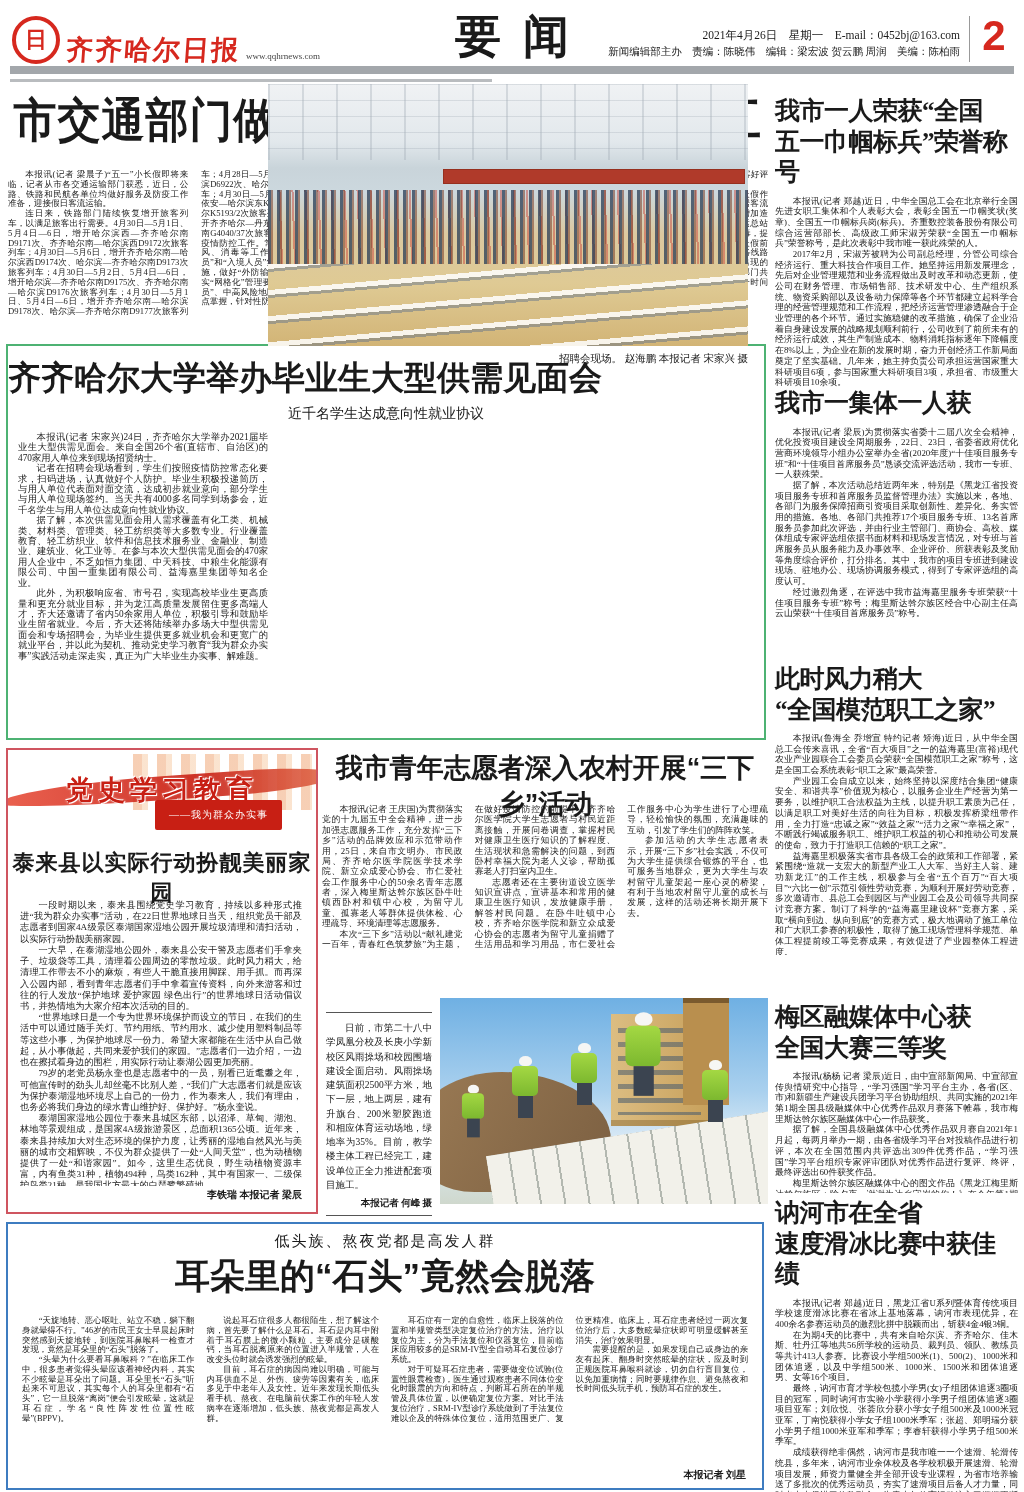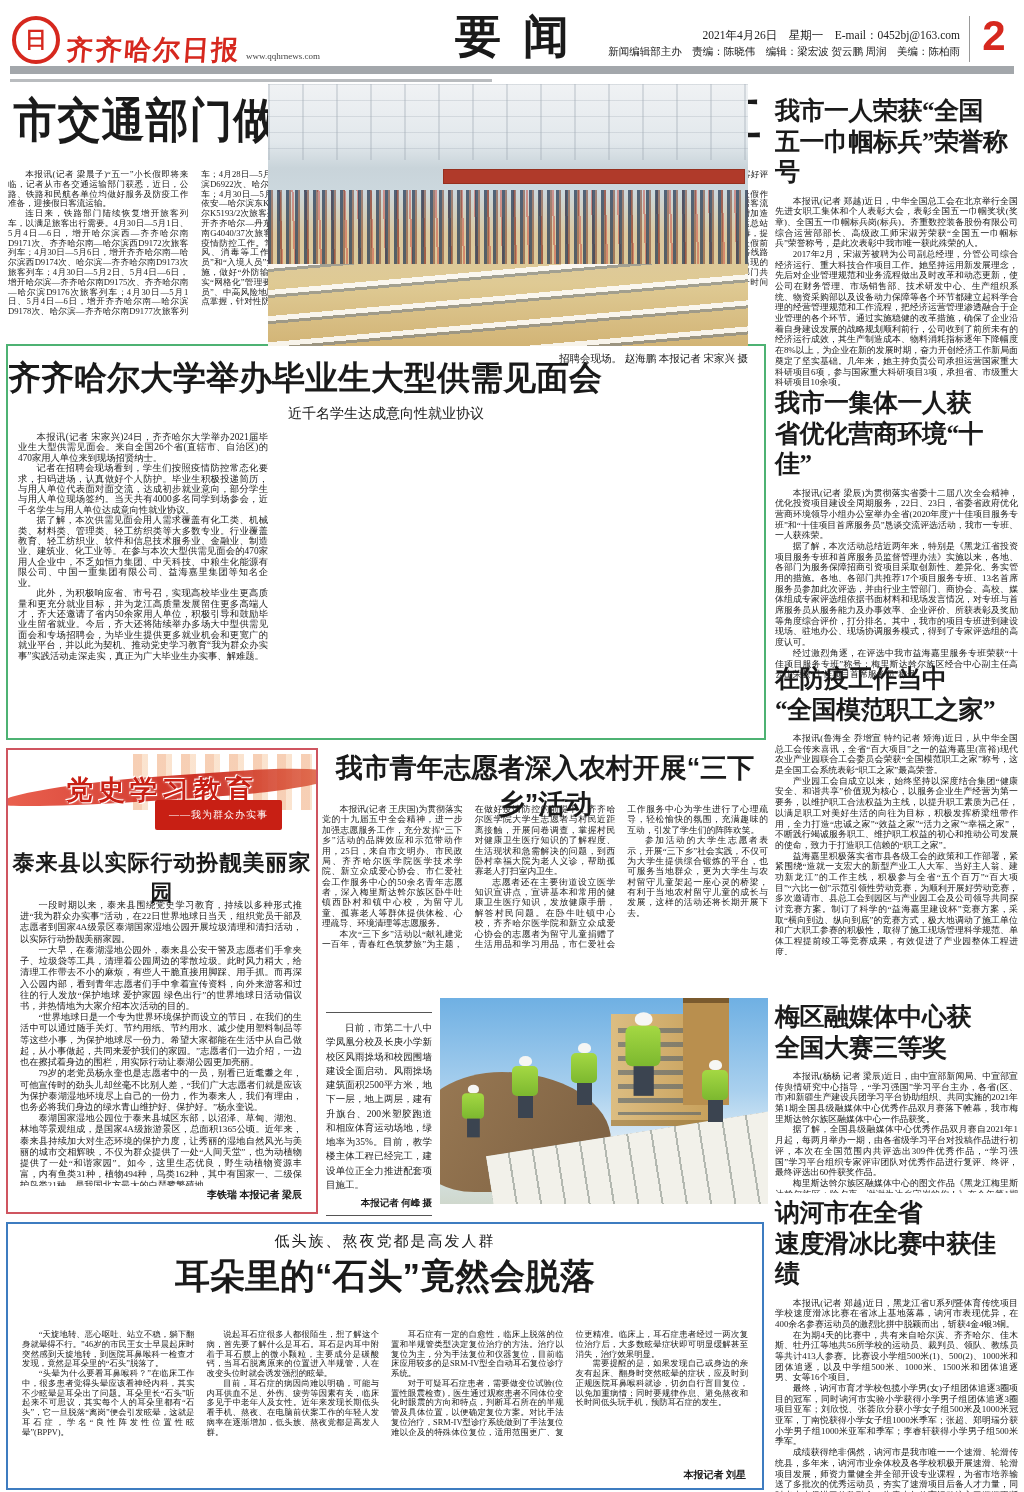--- a/index.html
+++ b/index.html
@@ -102,21 +102,21 @@
   
   .r-art{position:absolute;left:775px;width:243px;}
   .r-headline{font-size:25px;font-weight:900;line-height:1.22;font-family:"Liberation Serif",serif;
       letter-spacing:-0.5px;}
   .r-body{font-size:8.9px;line-height:1.2;margin-top:8px;overflow:hidden;}
   
   .ear-box{position:absolute;left:6px;top:1222px;width:754px;height:264px;border:2px solid #3e7cc0;}
   .ear-kicker{text-align:center;font-size:15px;margin-top:8px;letter-spacing:2px;}
   .ear-headline{text-align:center;font-size:35px;font-weight:900;margin-top:2px;
       font-family:"Liberation Sans",sans-serif;}
-  .ear-body{position:absolute;left:14px;top:106px;width:726px;height:158px;overflow:hidden;
+  .ear-body{position:absolute;left:14px;top:92px;width:726px;height:158px;overflow:hidden;
       column-count:4;column-gap:12px;font-size:8.4px;line-height:1.16;}
   .ear-byline{position:absolute;right:16px;bottom:6px;font-size:10px;font-weight:bold;}
 </style>
 </head>
 <body>
 
 <div class="page">
 
   <div class="masthead">
     <div class="logo-icon">日</div>
@@ -230,32 +230,31 @@
     </div>
     <div class="r-body body-text" style="height:214px">
         <p>本报讯(记者 郑越)近日，中华全国总工会在北京举行全国先进女职工集体和个人表彰大会，表彰全国五一巾帼奖状(奖章)、全国五一巾帼标兵岗(标兵)。齐重数控装备股份有限公司综合运营部部长、高级政工师宋淑芳荣获“全国五一巾帼标兵”荣誉称号，是此次表彰中我市唯一获此殊荣的人。</p>
         <p>2017年2月，宋淑芳被聘为公司副总经理，分管公司综合经济运行、重大科技合作项目工作。她坚持运用新发展理念，先后对企业管理规范和业务流程做出及时改革和动态更新，使公司在财务管理、市场销售部、技术研发中心、生产组织系统、物资采购部以及设备动力保障等各个环节都建立起科学合理的经营管理规范和工作流程，把经济运营管理渗透融合于企业管理的各个环节。通过实施稳健的改革措施，确保了企业沿着自身建设发展的战略规划顺利前行，公司收到了前所未有的经济运行成效，其生产制造成本、物料消耗指标逐年下降幅度在8%以上，为企业在新的发展时期，奋力开创经济工作新局面奠定了坚实基础。几年来，她主持负责公司承担运营国家重大科研项目6项，参与国家重大科研项目3项，承担省、市级重大科研项目10余项。</p>
       </div>
   </div>
 
   <div class="r-art" style="top:388px">
     <div class="r-headline">
       <div>我市一集体一人获</div>
-      <div>省优化营商环境“十佳”</div>
     </div>
     <div class="r-body body-text" style="height:196px">
         <p>本报讯(记者 梁辰)为贯彻落实省委十二届八次全会精神，优化投资项目建设全周期服务，22日、23日，省委省政府优化营商环境领导小组办公室举办全省(2020年度)“十佳项目服务专班”和“十佳项目首席服务员”恳谈交流评选活动，我市一专班、一人获殊荣。</p>
         <p>据了解，本次活动总结近两年来，特别是《黑龙江省投资项目服务专班和首席服务员监督管理办法》实施以来，各地、各部门为服务保障招商引资项目采取创新性、差异化、务实管用的措施。各地、各部门共推荐17个项目服务专班、13名首席服务员参加此次评选，并由行业主管部门、商协会、高校、媒体组成专家评选组依据书面材料和现场发言情况，对专班与首席服务员从服务能力及办事效率、企业评价、所获表彰及奖励等角度综合评价，打分排名。其中，我市的项目专班进到建设现场、驻地办公、现场协调服务模式，得到了专家评选组的高度认可。</p>
         <p>经过激烈角逐，在评选中我市益海嘉里服务专班荣获“十佳项目服务专班”称号；梅里斯达斡尔族区经合中心副主任高云山荣获“十佳项目首席服务员”称号。</p>
       </div>
   </div>
 
   <div class="r-art" style="top:664px">
     <div class="r-headline">
-      <div>在防疫工作当中</div>
+      <div>此时风力稍大</div>
       <div>“全国模范职工之家”</div>
     </div>
     <div class="r-body body-text" style="height:222px">
         <p>本报讯(鲁海全 乔增宣 特约记者 矫海)近日，从中华全国总工会传来喜讯，全省“百大项目”之一的益海嘉里(富裕)现代农业产业园联合工会委员会荣获“全国模范职工之家”称号，这是全国工会系统表彰“职工之家”最高荣誉。</p>
         <p>产业园工会自成立以来，始终坚持以深度结合集团“健康安全、和谐共享”价值观为核心，以服务企业生产经营为第一要务，以维护职工合法权益为主线，以提升职工素质为己任，以满足职工对美好生活的向往为目标，积极发挥桥梁纽带作用，全力打造“忠诚之家”“效益之家”“活力之家”“幸福之家”，不断践行竭诚服务职工、维护职工权益的初心和推动公司发展的使命，致力于打造职工信赖的“职工之家”。</p>
         <p>益海嘉里积极落实省市县各级工会的政策和工作部署，紧紧围绕“造就一支宏大的新型产业工人大军、当好主人翁、建功新龙江”的工作主线，积极参与全省“五个百万”“百大项目”“六比一创”示范引领性劳动竞赛，为顺利开展好劳动竞赛，多次邀请市、县总工会到园区与产业园工会及公司领导共同探讨竞赛方案。制订了科学的“益海嘉里建设杯”竞赛方案，采取“横向到边、纵向到底”的竞赛方式，极大地调动了施工单位和广大职工参赛的积极性，取得了施工现场管理科学规范、单体工程提前竣工等竞赛成果，有效促进了产业园整体工程进度。</p>
       </div>
   </div>
 
   <div class="r-art" style="top:1002px">

